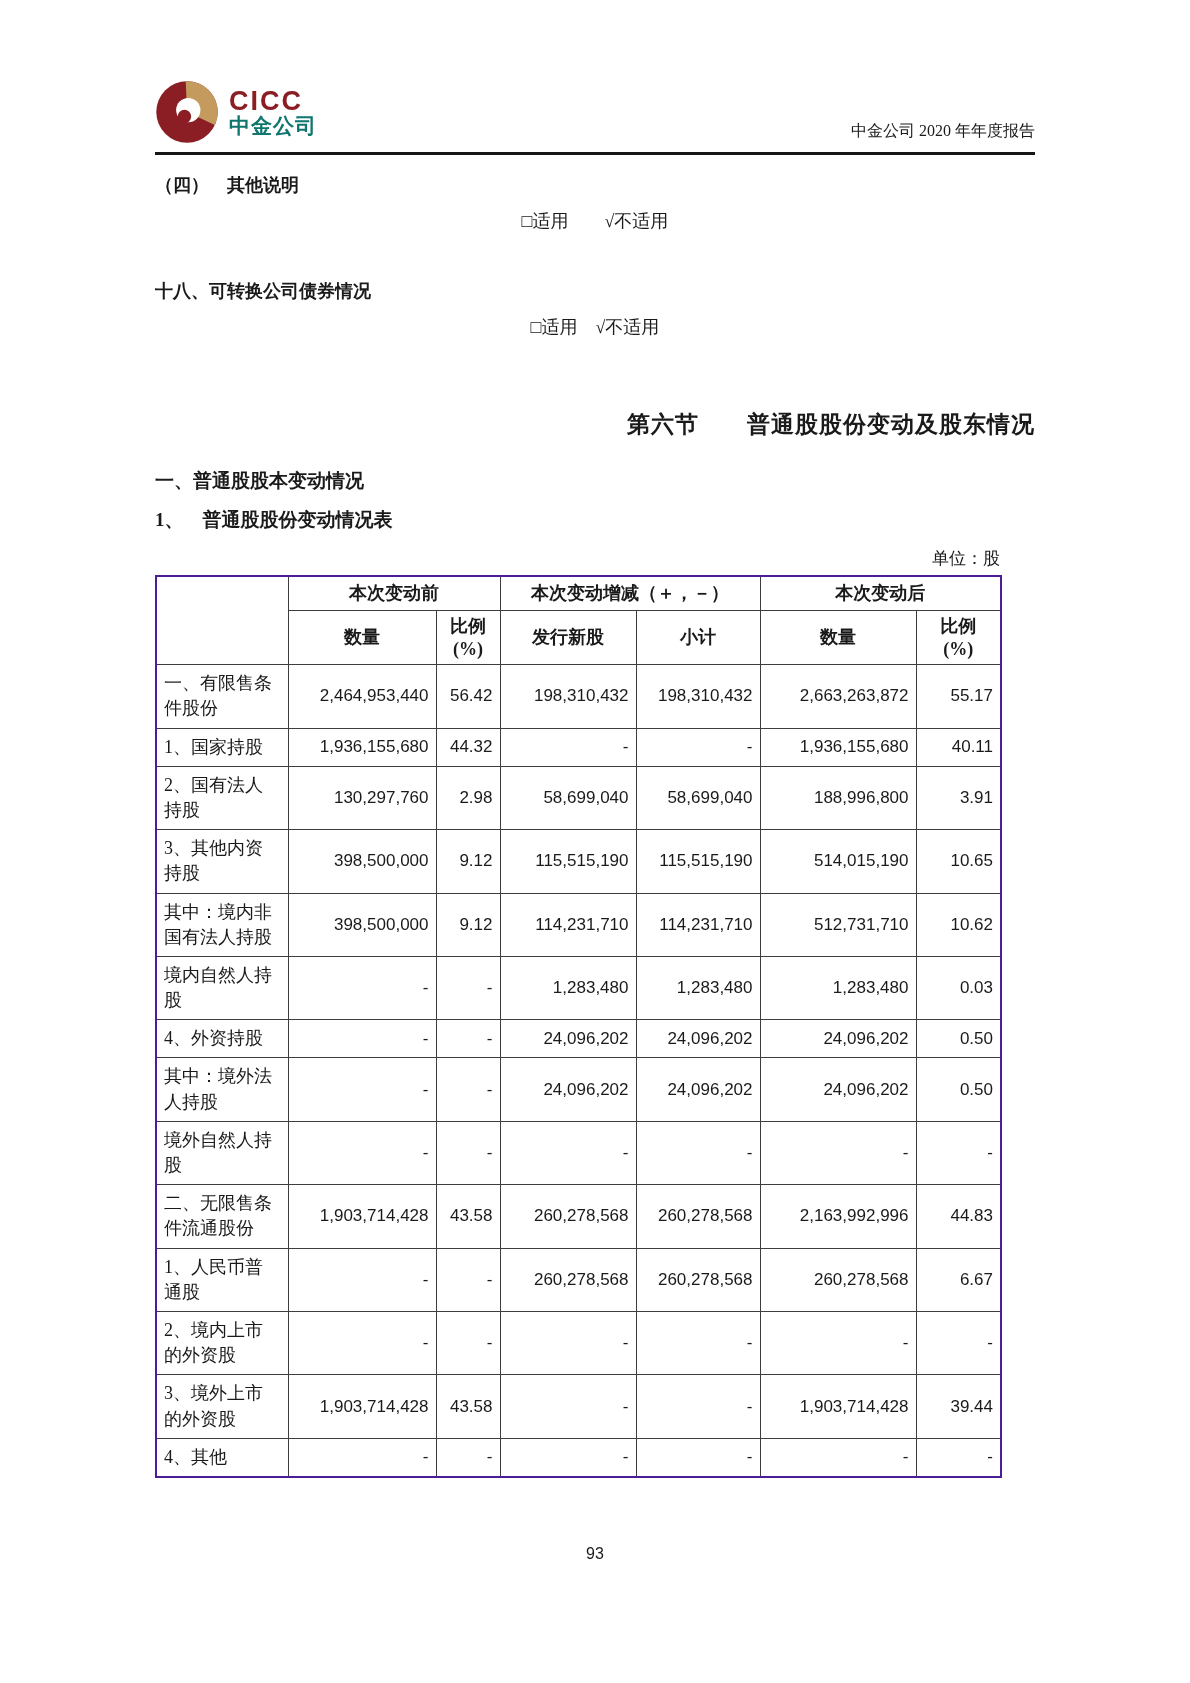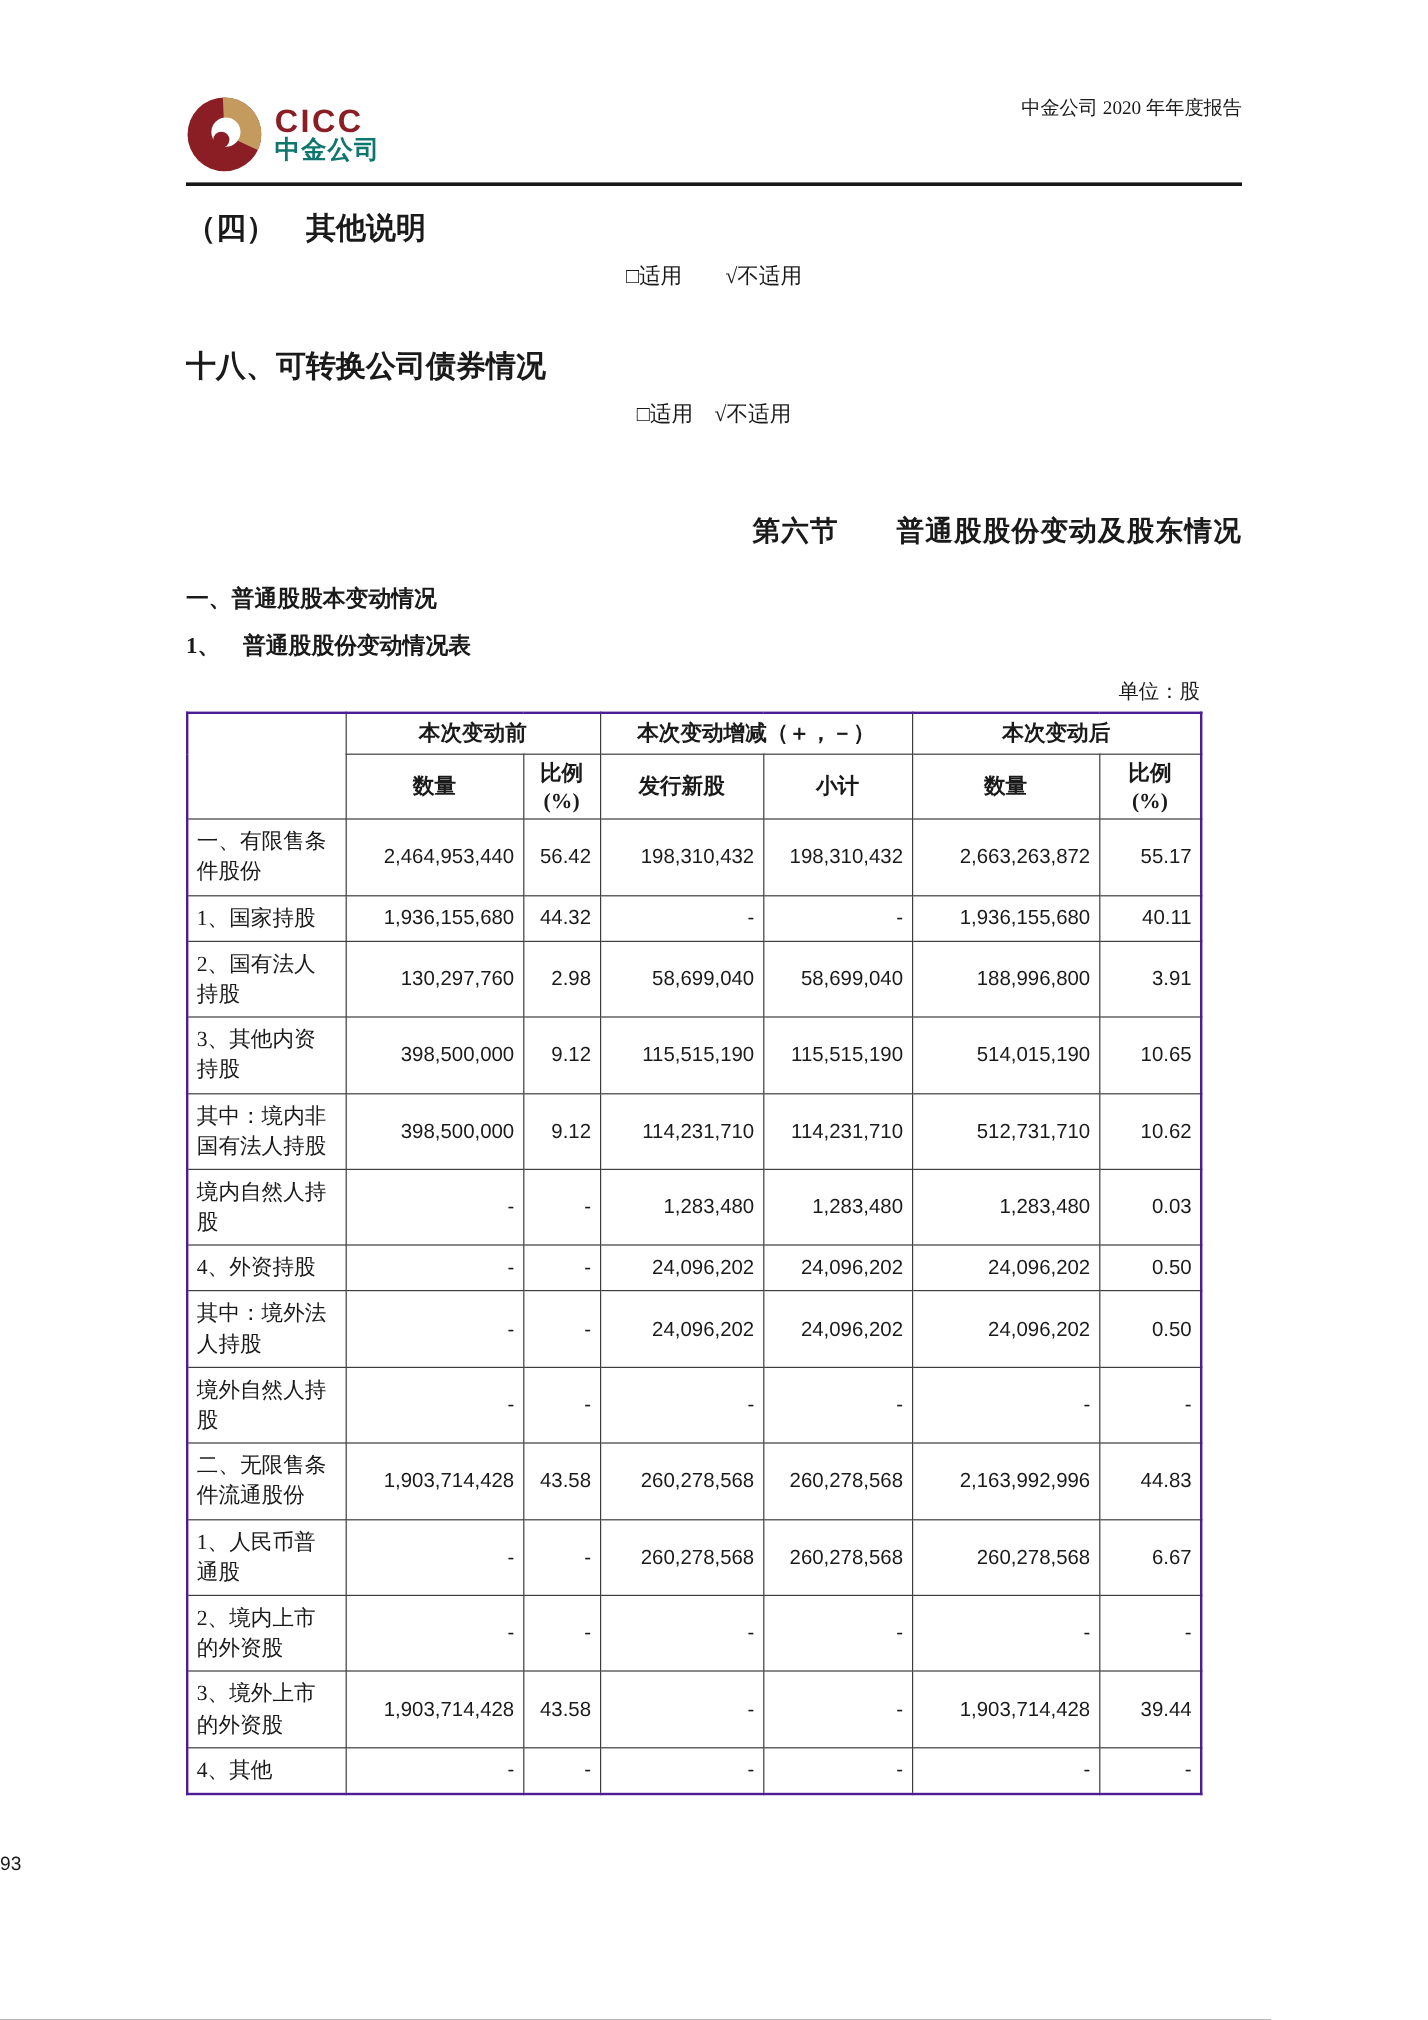--- a/index.html
+++ b/index.html
@@ -10,32 +10,32 @@
     margin:0 auto;
     background:#ffffff;
     color:#1a1a1a;
     font-family:"Liberation Serif","DejaVu Serif",serif;
     overflow:hidden;
   }
   .content { position:absolute; left:155px; top:0; width:880px; }
 
   
   .header {
-    display:flex; justify-content:space-between; align-items:flex-start;
+    display:flex; justify-content:space-between; align-items:flex-end;
     padding-top:80px; padding-bottom:8px;
     border-bottom:3px solid #161616;
   }
   .logo { display:flex; align-items:center; gap:10px; }
   .logo-text { line-height:1.05; }
   .logo-cicc  { font-family:"Liberation Sans","DejaVu Sans",sans-serif; font-weight:bold; font-size:27px; letter-spacing:2px; }
   .logo-name  { font-family:"Liberation Sans","DejaVu Sans",sans-serif; font-weight:bold; font-size:21px; letter-spacing:1px; }
   .report-title { font-size:16px; padding-bottom:2px; }
 
   
-  .h-bold { font-weight:bold; font-size:25px; }
+  .h-bold { font-weight:bold; font-size:18px; }
   .sec-heading1   { margin-top:18px; }
   .applicability  { margin-top:12px; font-size:18px;text-align:center; }
   .sec-heading2   { margin-top:46px; }
   .chapter-title  { margin-top:70px; text-align:right; font-weight:bold; font-size:23px; letter-spacing:1px; }
   .sub-heading    { margin-top:28px; font-weight:bold; font-size:19px; }
   .sub-heading + .sub-heading { margin-top:13px; }
   .unit-label { margin-top:14px; width:845px; text-align:right; font-size:17px; }
 
   
   table {
@@ -58,20 +58,21 @@
   td.lbl { text-align:left; font-size:18px; }
   td.num {
     text-align:right;
     font-family:"Liberation Sans","DejaVu Sans",sans-serif;
     font-size:17px;
   }
 
   
   .page-number {
     position:absolute; left:0; right:0; top:1545px;
+    text-align:center;
     font-family:"Liberation Sans","DejaVu Sans",sans-serif;
     font-size:16px;
   }
 </style>
 </head>
 <body>
 
 <div class="page">
   <div class="content">
 

